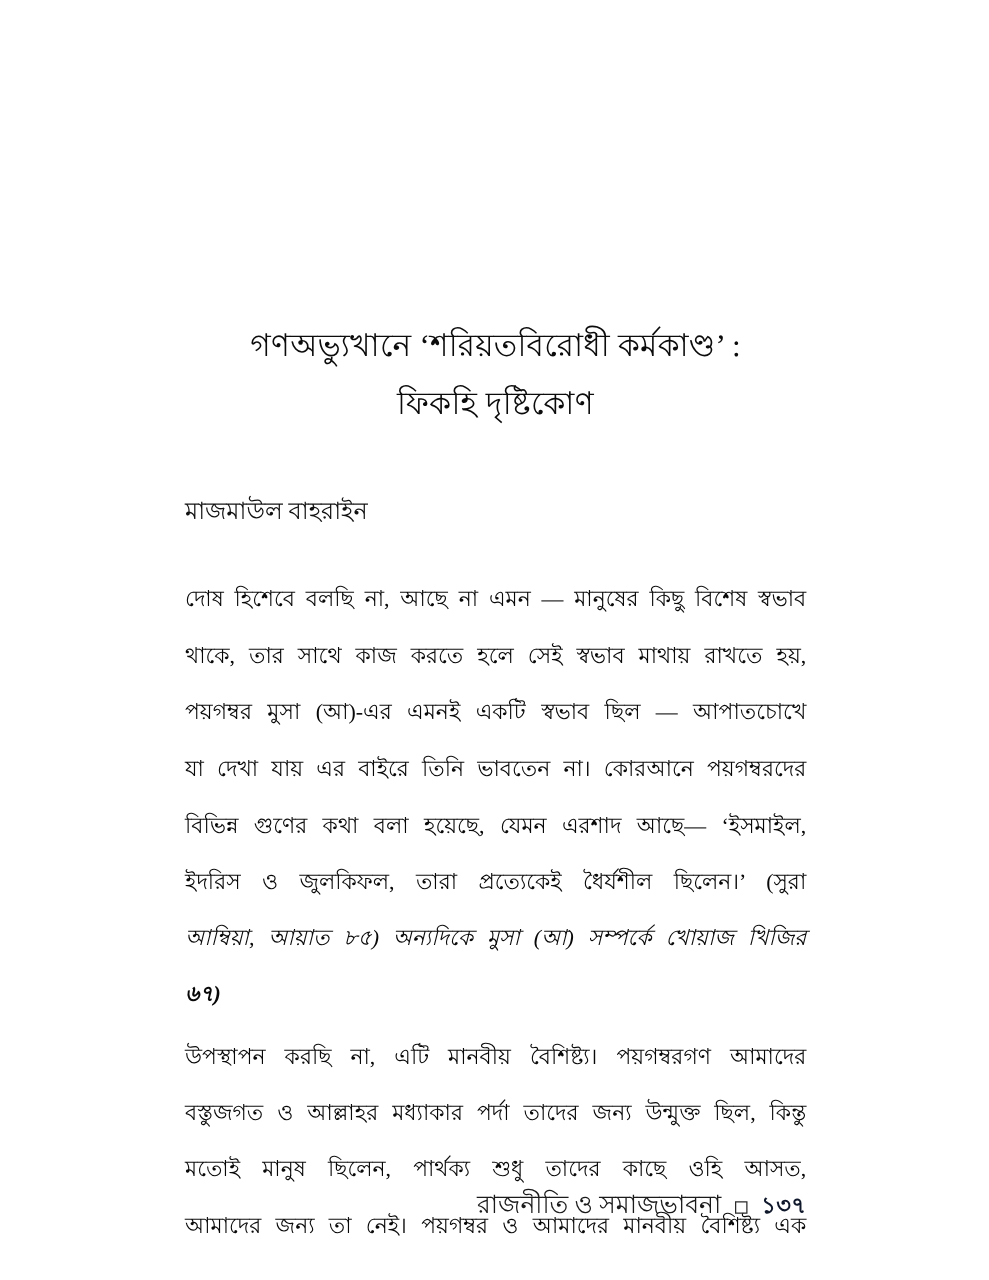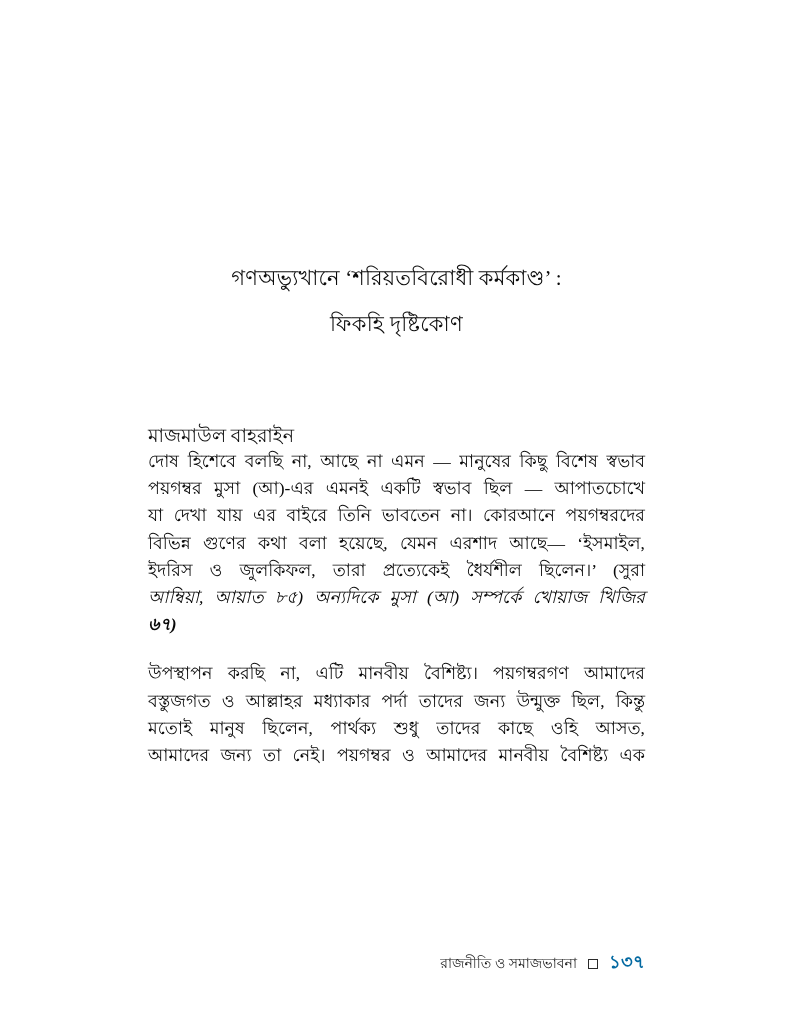--- a/index.html
+++ b/index.html
@@ -26,40 +26,39 @@
 
   
   .title-block {
     position: absolute;
     top: 255px;
     left: 0;
     width: 497px;
     text-align: center;
   }
   .title-line {
-    font-size: 21px;
+    font-size: 25px;
     line-height: 46px;
     letter-spacing: 0.2px;
     white-space: nowrap;
     color: #0b0b0b;
   }
   .title-line.second {
     letter-spacing: 0.4px;
   }
 
   
   .author {
     position: absolute;
     top: 398px;
     left: 0;
     font-size: 19px;
     line-height: 24px;
     text-align: left;
     color: #101010;
-    margin-top: 26px;
   }
 
   
   .body-wrap {
     position: absolute;
     top: 448px;
     left: 0;
     width: 497px;
   }
   .para {
@@ -72,76 +71,78 @@
   }
   .para + .para {
     margin-top: 22px;
   }
   
   .para .ln {
     display: block;
     text-align: justify;
     text-align-last: justify;
     white-space: nowrap;
+    margin-top: 18px;
   }
   .para .ln.last {
     text-align-last: left;
     text-align: left;
     font-weight: bold;
   }
   .ital {
     font-style: italic;
   }
 
   
   .footer {
     position: absolute;
     top: 948px;
     left: 0;
     width: 497px;
     text-align: right;
     white-space: nowrap;
   }
   .footer-book {
-    font-size: 14px;
+    font-size: 20px;
     color: #1a1a1a;
   }
   .footer-sep {
     display: inline-block;
     width: 8px;
     height: 8px;
     border: 1px solid #2a2a2a;
     margin: 0 7px 1px 7px;
     vertical-align: middle;
     background: transparent;
   }
   .footer-page {
     font-size: 18px;
     font-weight: bold;
-    color: #0369a1;
+    color: #0f172a;
     letter-spacing: 0.3px;
   }
 </style>
 </head>
 <body>
 
 <div class="page">
   <div class="content">
 
     <div class="title-block">
       <div class="title-line first">গণঅভ্যুখানে ‘শরিয়তবিরোধী কর্মকাণ্ড’ :</div>
       <div class="title-line second">ফিকহি দৃষ্টিকোণ</div>
     </div>
 
     <div class="author">মাজমাউল বাহরাইন</div>
 
     <div class="body-wrap">
 
       <p class="para">
         <span class="ln">দোষ হিশেবে বলছি না, আছে না এমন — মানুষের কিছু বিশেষ স্বভাব</span>
+        <span class="ln">থাকে, তার সাথে কাজ করতে হলে সেই স্বভাব মাথায় রাখতে হয়,</span>
         <span class="ln">পয়গম্বর মুসা (আ)-এর এমনই একটি স্বভাব ছিল — আপাতচোখে</span>
         <span class="ln">যা দেখা যায় এর বাইরে তিনি ভাবতেন না। কোরআনে পয়গম্বরদের</span>
         <span class="ln">বিভিন্ন গুণের কথা বলা হয়েছে, যেমন এরশাদ আছে— ‘ইসমাইল,</span>
         <span class="ln">ইদরিস ও জুলকিফল, তারা প্রত্যেকেই ধৈর্যশীল ছিলেন।’ (সুরা</span>
         <span class="ln ital">আম্বিয়া, আয়াত ৮৫) অন্যদিকে মুসা (আ) সম্পর্কে খোয়াজ খিজির</span>
         <span class="ln last ital">৬৭)</span>
       </p>
 
       <p class="para">
         <span class="ln">উপস্থাপন করছি না, এটি মানবীয় বৈশিষ্ট্য। পয়গম্বরগণ আমাদের</span>

